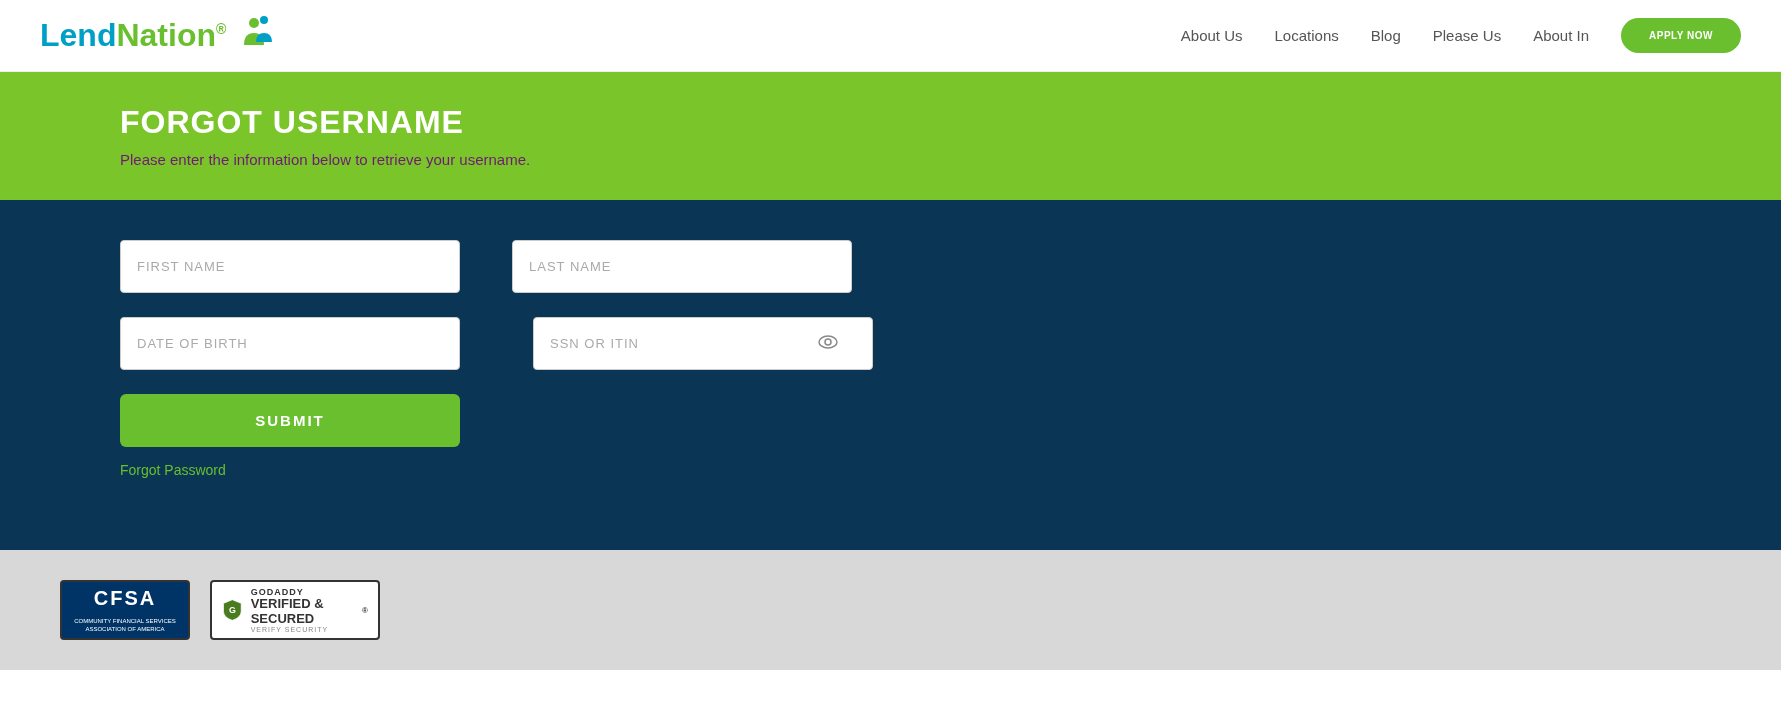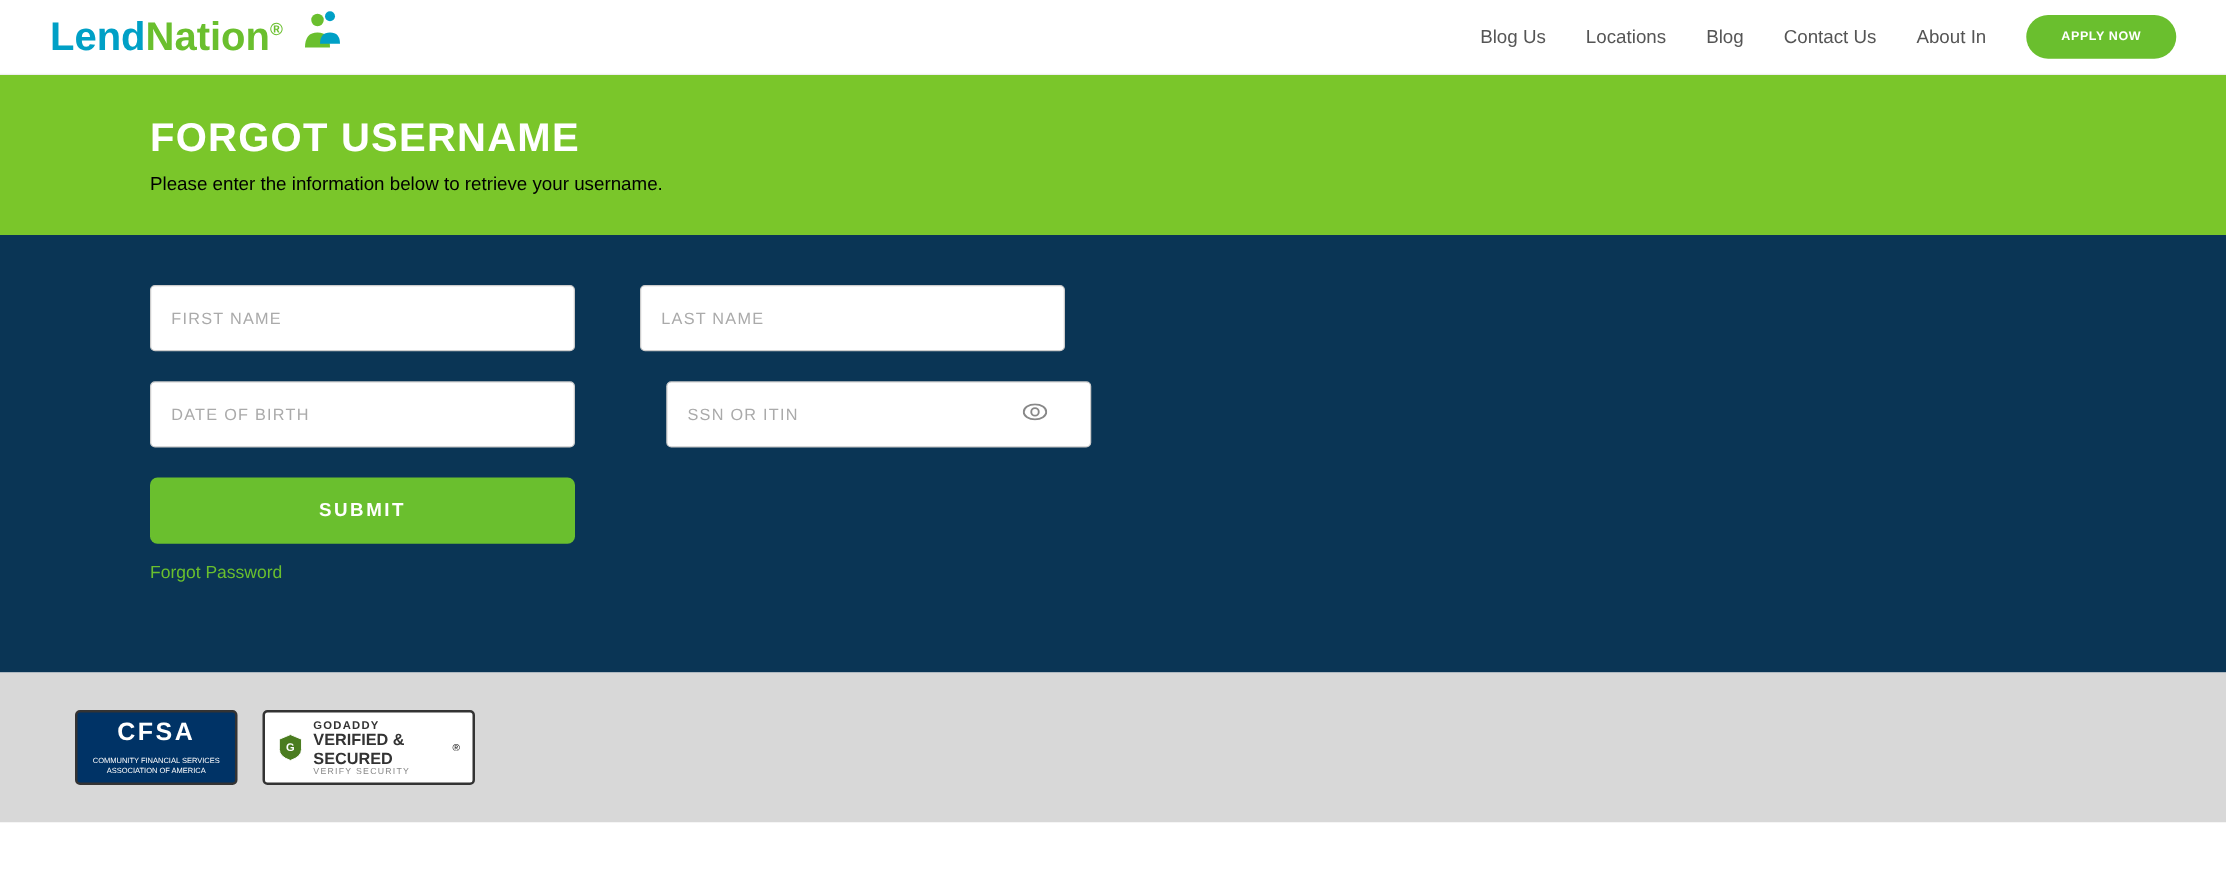--- a/index.html
+++ b/index.html
@@ -6,21 +6,21 @@
     body { font-family: Arial, sans-serif; background: #fff; }
 
     
     .header {
       display: flex;
       align-items: center;
       justify-content: space-between;
       padding: 12px 40px;
       background: #fff;
       border-bottom: 1px solid #eee;
-      height: 60px;
+      height: 72px;
     }
     .logo {
       display: flex;
       align-items: center;
       gap: 4px;
     }
     .logo-text {
       font-size: 32px;
       font-weight: bold;
     }
@@ -58,21 +58,21 @@
       padding: 32px 120px;
     }
     .banner h1 {
       color: #fff;
       font-size: 32px;
       font-weight: 700;
       letter-spacing: 1px;
       margin-bottom: 10px;
     }
     .banner p {
-      color: #000000;
+      color: #701a75;
       font-size: 15px;
     }
 
     
     .form-section {
       background: #0a3555;
       padding: 40px 120px 60px;
       min-height: 350px;
     }
     .form-grid {
@@ -221,24 +221,24 @@
     <span class="logo-icon">
       <svg width="40" height="38" viewBox="0 0 40 38">
         <circle cx="20" cy="8" r="5" fill="#6abf2e"></circle>
         <circle cx="30" cy="5" r="4" fill="#00a0c6"></circle>
         <path d="M10 30 Q10 18 20 18 Q30 18 30 30" fill="#6abf2e"></path>
         <path d="M22 27 Q22 18 30 18 Q38 18 38 27" fill="#00a0c6"></path>
       </svg>
     </span>
   </div>
   <nav class="nav">
-    <a href="#">Blog Us</a>
+    <a href="#">About Us</a>
     <a href="#">Locations</a>
     <a href="#">Blog</a>
-    <a href="#">Contact Us</a>
+    <a href="#">Please Us</a>
     <a href="#">About In</a>
     <button class="apply-btn">APPLY NOW</button>
   </nav>
 </header>
 
 <div class="banner">
   <h1>FORGOT USERNAME</h1>
   <p>Please enter the information below to retrieve your username.</p>
 </div>
 

